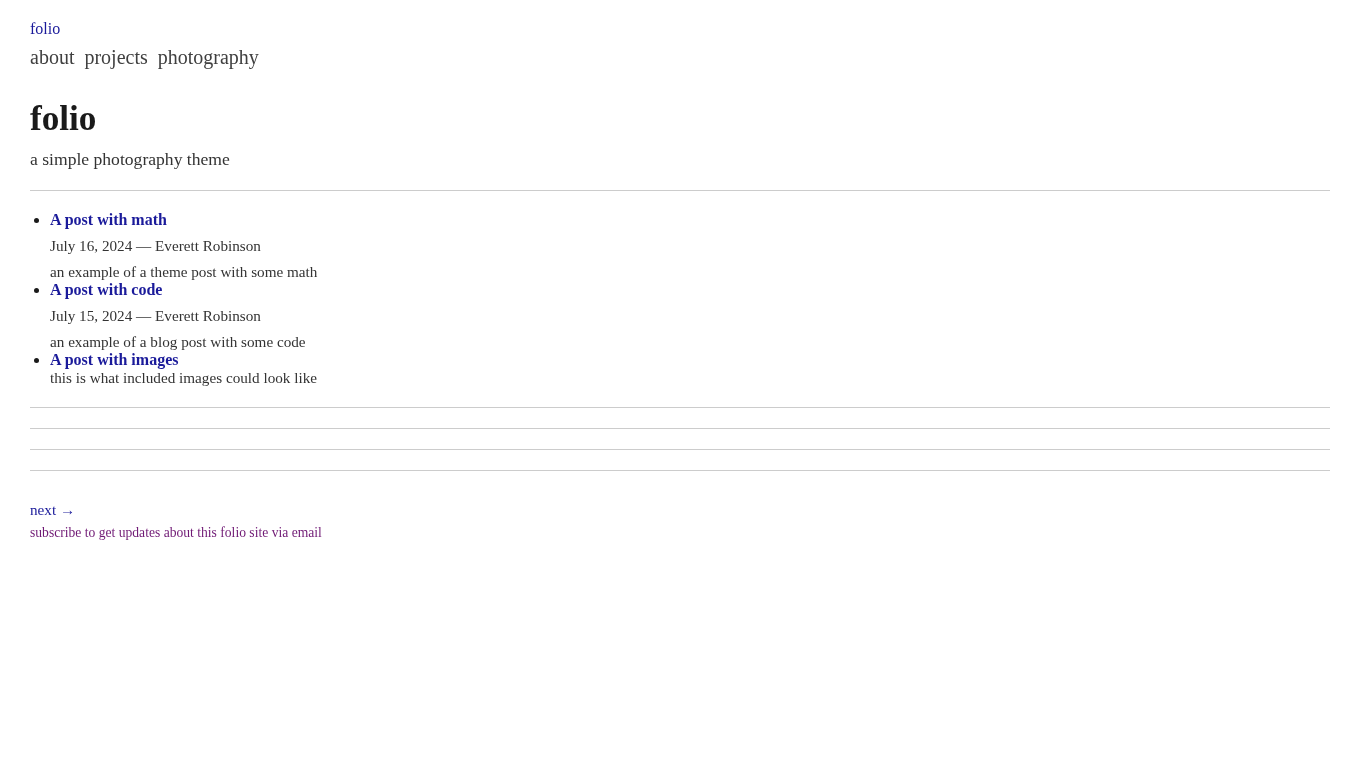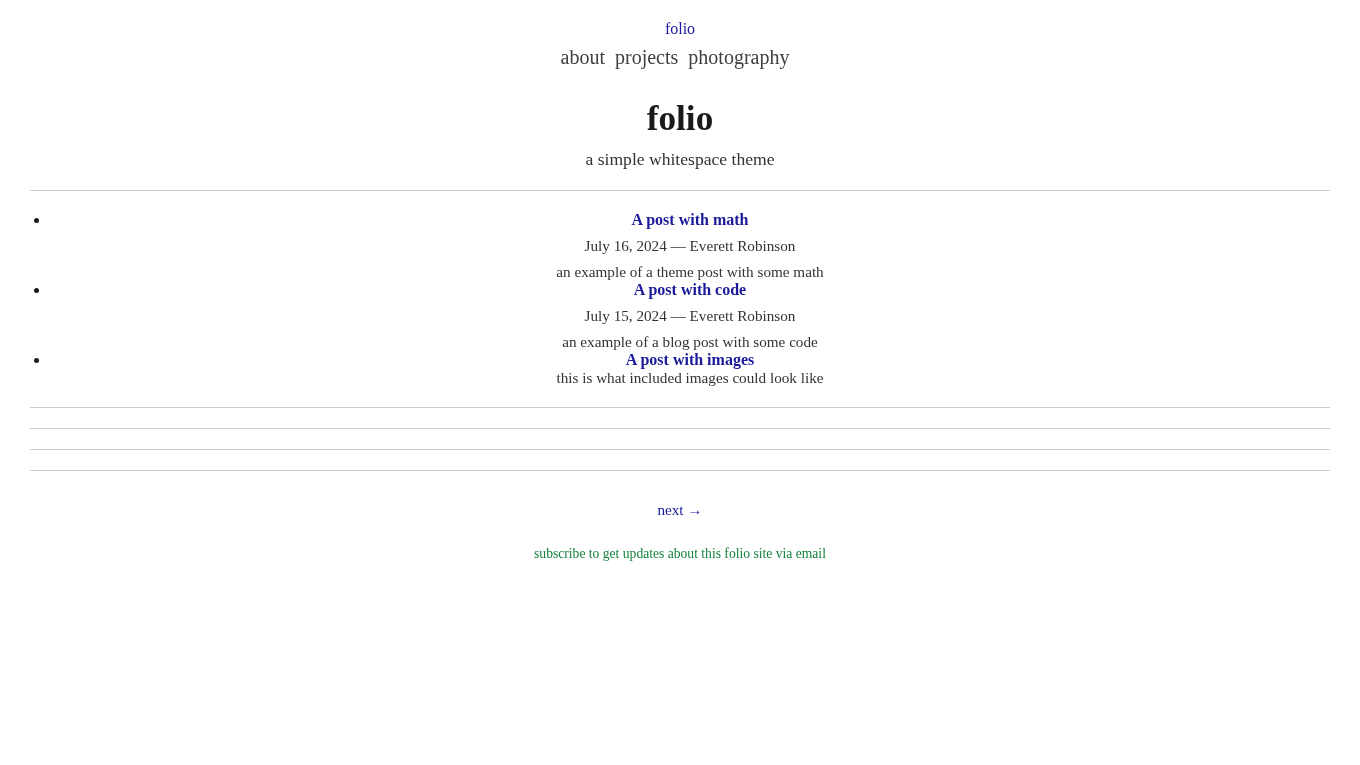--- a/index.html
+++ b/index.html
@@ -1,19 +1,18 @@
 <!DOCTYPE html>
 <html><head>
   <meta charset="utf-8">
   <style>
     * {
       margin: 0;
       padding: 0;
       box-sizing: border-box;
-      text-align: center;
     }
 
     body {
       font-family: Georgia, 'Times New Roman', serif;
       font-size: 16px;
       color: #1a1a1a;
       background: #fff;
       padding: 20px 30px;
       max-width: 1360px;
     }
@@ -90,36 +89,36 @@
       padding-top: 10px;
     }
 
     .pagination a {
       color: #1a1a9a;
       text-decoration: none;
       font-size: 0.95rem;
     }
 
     .footer-text {
-      margin-top: 27px;
+      margin-top: 6px;
       font-size: 0.85rem;
-      color: #15803d;
+      color: #701a75;
     }
   </style>
 </head>
 <body>
 
 <header class="site-header">
   <a class="site-title-link" href="#">folio</a>
 </header>
 
 <nav class="nav"><a href="#" class="nav-link">about</a><a href="#" class="nav-link">projects</a><a href="#" class="nav-link">photography</a></nav>
 
 <h1 class="page-title">folio</h1>
-<p class="page-subtitle">a simple whitespace theme</p>
+<p class="page-subtitle">a simple photography theme</p>
 
 <hr class="divider">
 
 <ul class="post-list">
     <li><a href="#" class="post-title-link">A post with math</a><p class="post-meta">July 16, 2024 — Everett Robinson</p><p class="post-excerpt">an example of a theme post with some math</p></li>
     <li><a href="#" class="post-title-link">A post with code</a><p class="post-meta">July 15, 2024 — Everett Robinson</p><p class="post-excerpt">an example of a blog post with some code</p></li>
     <li><a href="#" class="post-title-link">A post with images</a><p class="post-excerpt">this is what included images could look like</p></li>
   </ul>
 <hr class="divider">
 <hr class="divider">

